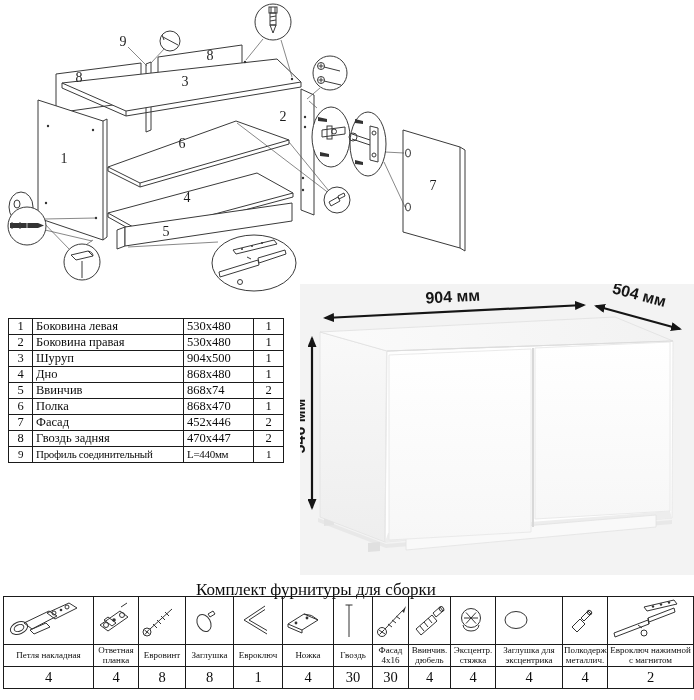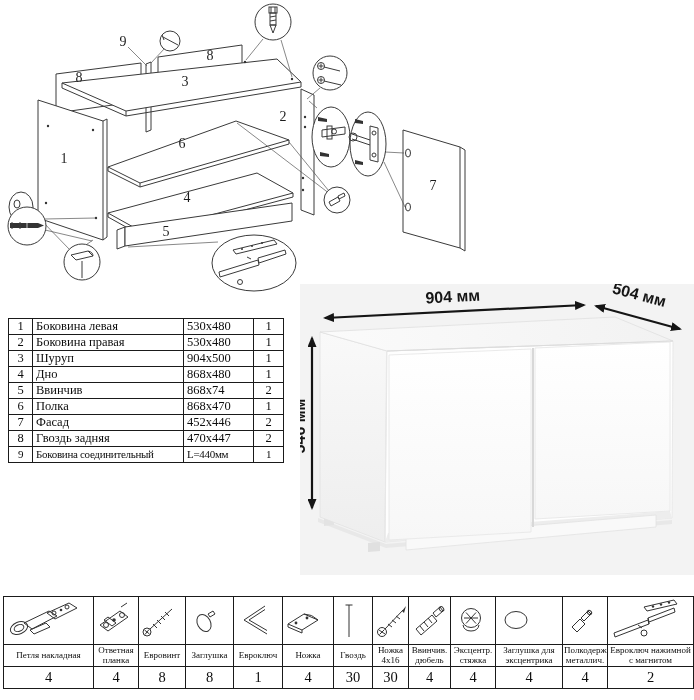--- a/index.html
+++ b/index.html
@@ -248,21 +248,21 @@
           <td class="c">2</td>
         </tr>
     <tr>
           <td class="c">8</td>
           <td>Гвоздь задняя</td>
           <td class="r">470x447</td>
           <td class="c">2</td>
         </tr>
     <tr class="condensed">
           <td class="c">9</td>
-          <td>Боковина соединительный</td>
+          <td>Профиль соединительный</td>
           <td class="r">L=440мм</td>
           <td class="c">1</td>
         </tr>
   </tbody>
     </table>
 
   <div class="photo">
     <svg width="394" height="291" viewBox="0 0 394 291">
       <defs>
         <linearGradient id="gT" x1="0" y1="0" x2="1" y2="0">
@@ -307,20 +307,21 @@
         <line class="arrow" x1="25" y1="34" x2="284" y2="21" marker-start="url(#ah)" marker-end="url(#ah)"></line>
         <line class="arrow" x1="296" y1="22" x2="380" y2="45" marker-start="url(#ah)" marker-end="url(#ah)"></line>
         <line class="arrow" x1="12" y1="54" x2="12" y2="224" marker-start="url(#ah)" marker-end="url(#ah)"></line>
       </g>
       <text class="dim" x="153" y="18" transform="rotate(-3 153 18)">904 мм</text>
       <text class="dim" x="338" y="16" transform="rotate(15 338 16)">504 мм</text>
       <text class="dim" x="5" y="142" transform="rotate(-90 5 142)">546 мм</text>
     </svg>
   </div>
 
+  <div class="hw-title">Комплект фурнитуры для сборки</div>
 
   <table class="hw">
     <colgroup>
       <col style="width:90px">
         <col style="width:45px">
         <col style="width:47px">
         <col style="width:48px">
       <col style="width:49px">
         <col style="width:51px">
         <col style="width:39px">
@@ -452,21 +453,21 @@
           </td>
     </tr>
     <tr class="names">
       <td>Петля накладная</td>
       <td>Ответная планка</td>
       <td>Евровинт</td>
       <td>Заглушка</td>
       <td>Евроключ</td>
       <td>Ножка</td>
       <td>Гвоздь</td>
-      <td>Ножка 4x16</td>
+      <td>Фасад 4x16</td>
       <td>Ввинчив. дюбель</td>
       <td>Эксцентр. стяжка</td>
       <td>Заглушка для эксцентрика</td>
       <td>Полкодерж. металлич.</td>
       <td>Евроключ нажимной с магнитом</td>
     </tr>
     <tr class="qtys">
       <td>4</td>
       <td>4</td>
       <td>8</td>

